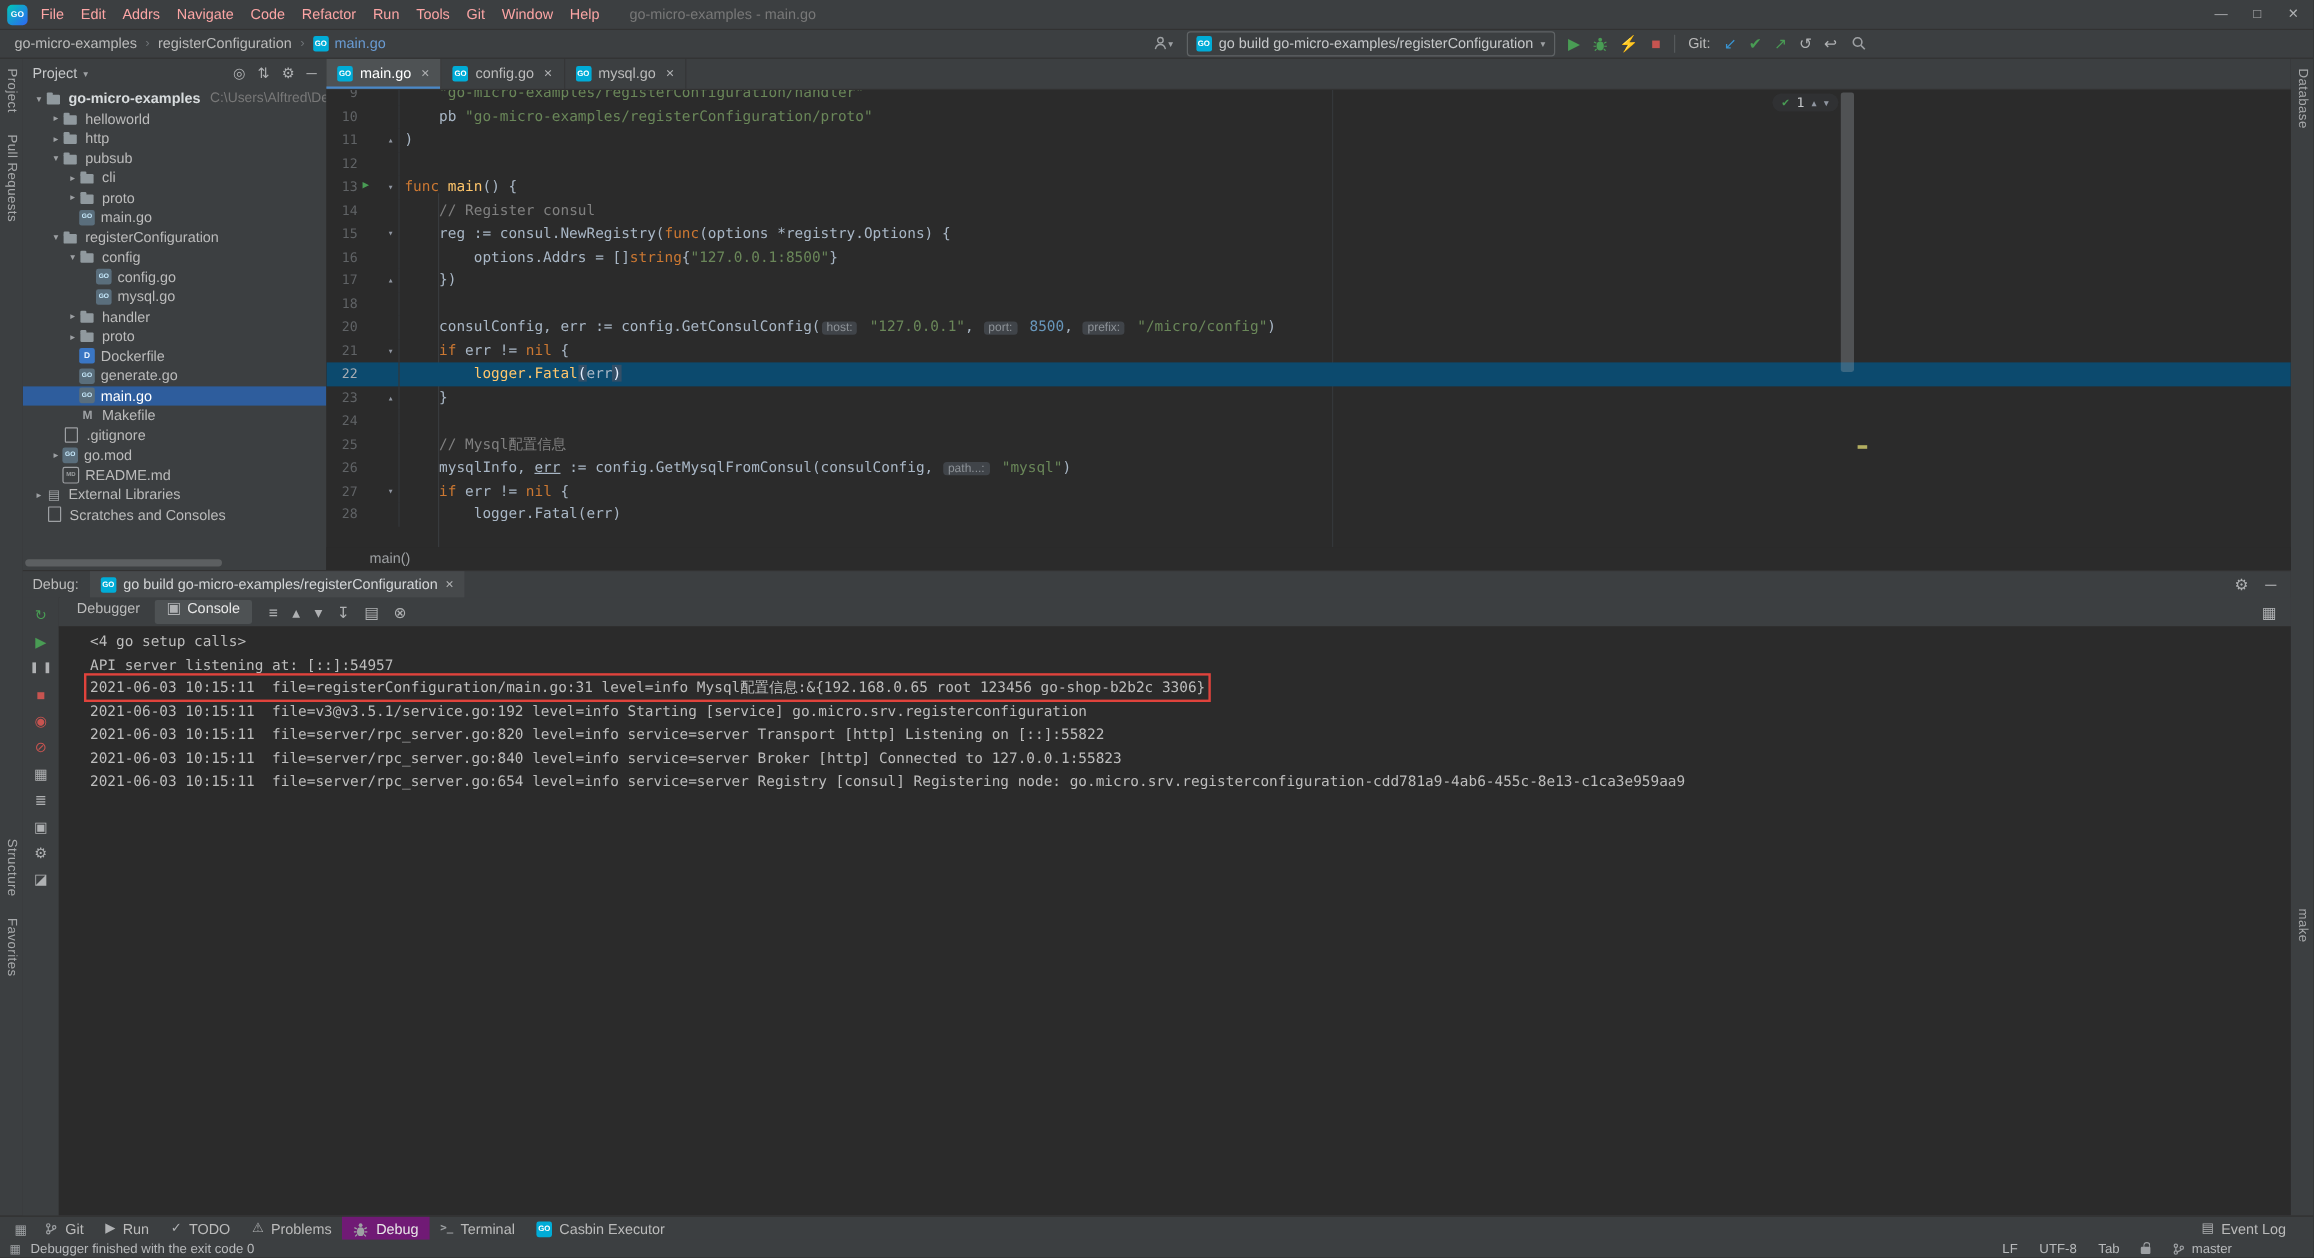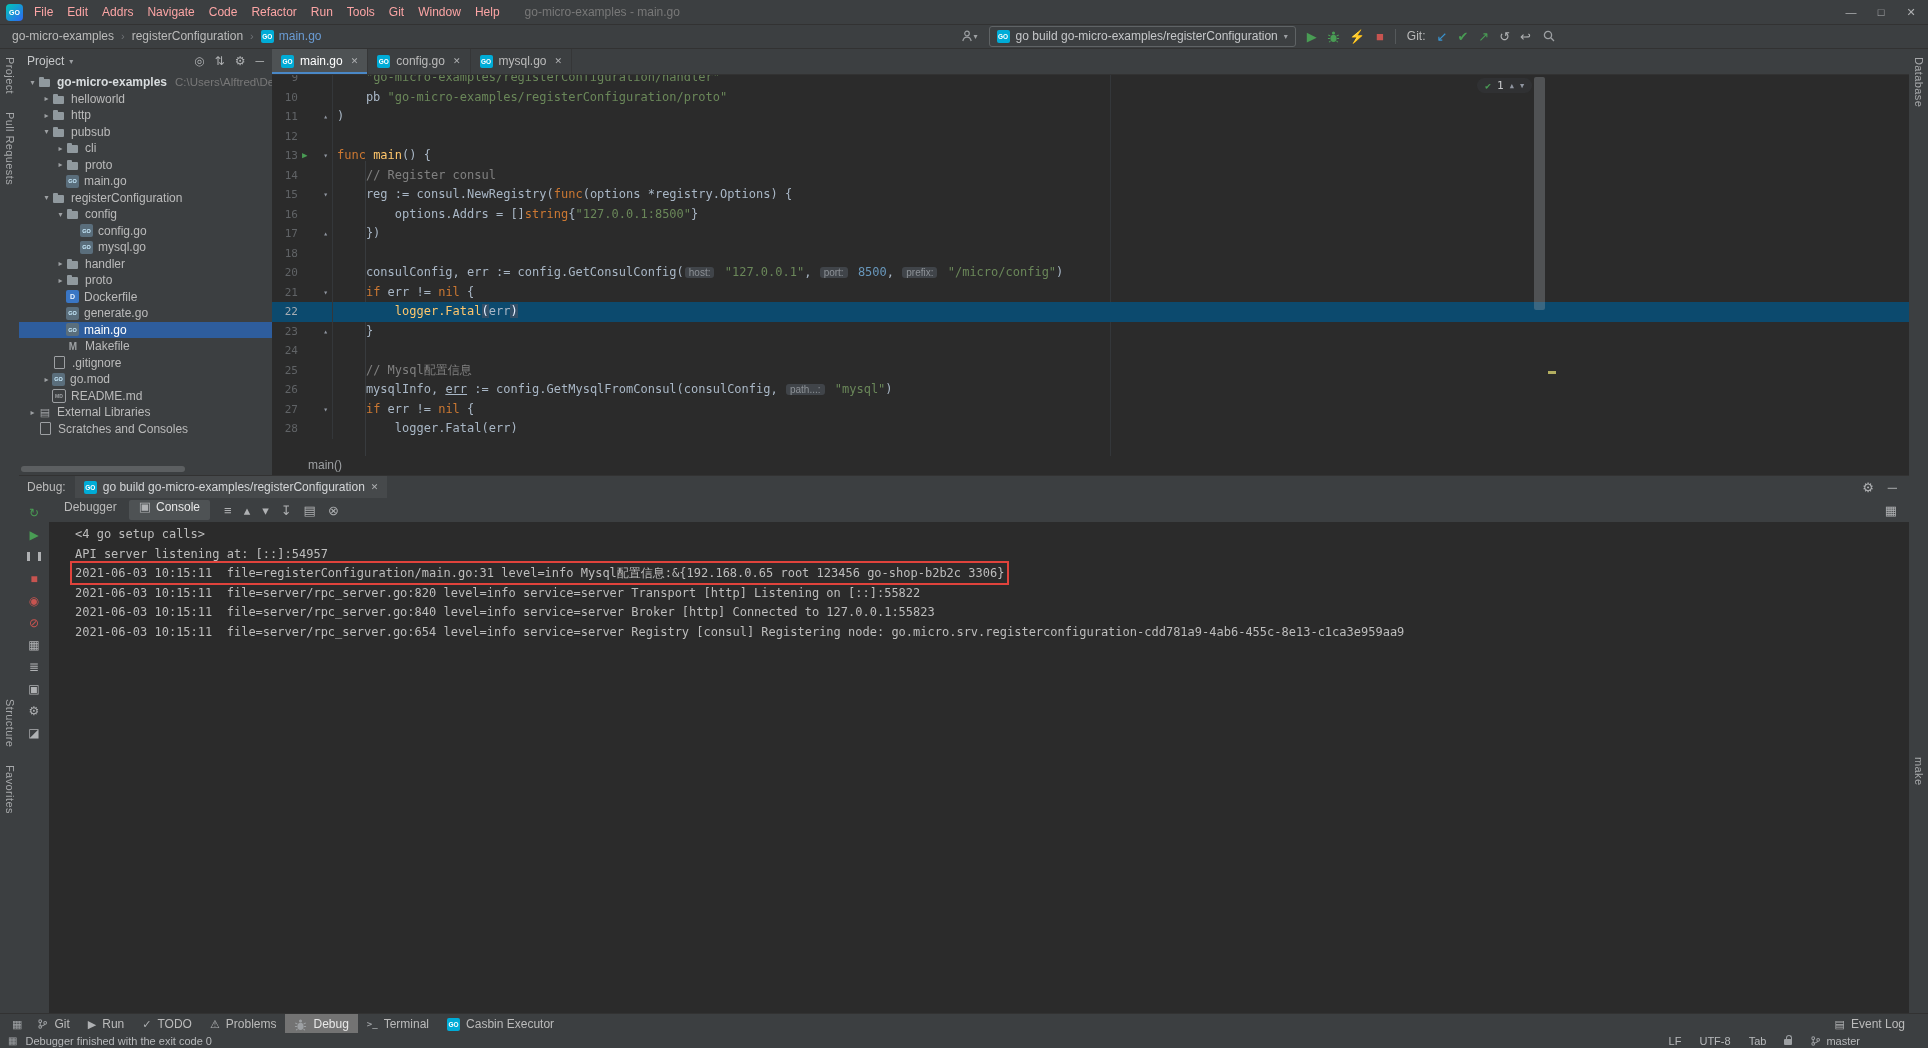--- a/index.html
+++ b/index.html
@@ -139,21 +139,21 @@
            padding:3px 0 0 26px;font-family:"DejaVu Sans Mono",monospace;font-size:12px;color:#bdbdbd;overflow:hidden}
   .cline{height:19.5px;line-height:19.5px;white-space:pre}
   .boxed{outline:2px solid var(--highlight-red,#e0433c);outline-offset:3px}
 
   
   #bottombar{position:absolute;left:0;right:0;top:1013px;height:20px;background:var(--panel,#3c3f41);
              border-top:1px solid var(--border,#323232);display:flex;align-items:center;padding:0 6px;z-index:5}
   #bottom-bar-items,#bottom-bar-right{display:flex;align-items:center;height:100%}
   #bottom-bar-right{margin-left:auto;margin-right:8px}
   .bitem{display:flex;align-items:center;gap:6px;padding:0 9px;height:20px;color:#bbbbbb}
-  .bitem.active{background:#737373;color:#e8e8e8}
+  .bitem.active{background:#701a75;color:#e8e8e8}
   .b-ico{display:inline-flex;align-items:center}
   .b-ico .nav-ico{font-size:11px}
   .term-ico{font-family:"DejaVu Sans Mono",monospace;font-size:9px;font-weight:bold;color:#9da0a3}
   #bb-window-icon{color:#9da0a3;font-size:11px;padding:0 6px}
   #statusbar{position:absolute;left:0;right:0;top:1033px;height:15px;background:var(--panel,#3c3f41);
              display:flex;align-items:center;padding:0 8px;gap:8px;font-size:11px;color:#b8babc;z-index:5}
   #status-right{margin-left:auto;display:flex;align-items:center;gap:18px;margin-right:60px}
   .branch-chip{display:flex;align-items:center;gap:5px}
   .lock{position:relative;display:inline-block;width:8px;height:6px;background:#9da0a3;border-radius:1px;margin-top:3px}
   .lock::before{content:"";position:absolute;left:1.5px;top:-4px;width:4px;height:4px;border:1px solid #9da0a3;
@@ -605,20 +605,21 @@
         <span class="tb-ico">
           <span class="nav-ico ">⊗</span>
         </span>
       </div>
     <span id="tb-right" class="nav-ico">▦</span>
   </div>
   <div id="console-output">
       <div class="cline">&lt;4 go setup calls&gt;</div>
       <div class="cline">API server listening at: [::]:54957</div>
       <div class="cline"><span class="boxed">2021-06-03 10:15:11  file=registerConfiguration/main.go:31 level=info Mysql配置信息:&amp;{192.168.0.65 root 123456 go-shop-b2b2c 3306}</span></div>
+      <div class="cline">2021-06-03 10:15:11  file=v3@v3.5.1/service.go:192 level=info Starting [service] go.micro.srv.registerconfiguration</div>
       <div class="cline">2021-06-03 10:15:11  file=server/rpc_server.go:820 level=info service=server Transport [http] Listening on [::]:55822</div>
       <div class="cline">2021-06-03 10:15:11  file=server/rpc_server.go:840 level=info service=server Broker [http] Connected to 127.0.0.1:55823</div>
       <div class="cline">2021-06-03 10:15:11  file=server/rpc_server.go:654 level=info service=server Registry [consul] Registering node: go.micro.srv.registerconfiguration-cdd781a9-4ab6-455c-8e13-c1ca3e959aa9</div>
     </div>
 </div>
 
 <div id="bottombar">
   <span id="bb-window-icon">▦</span>
   <div id="bottom-bar-items">
       <div class="bitem">

